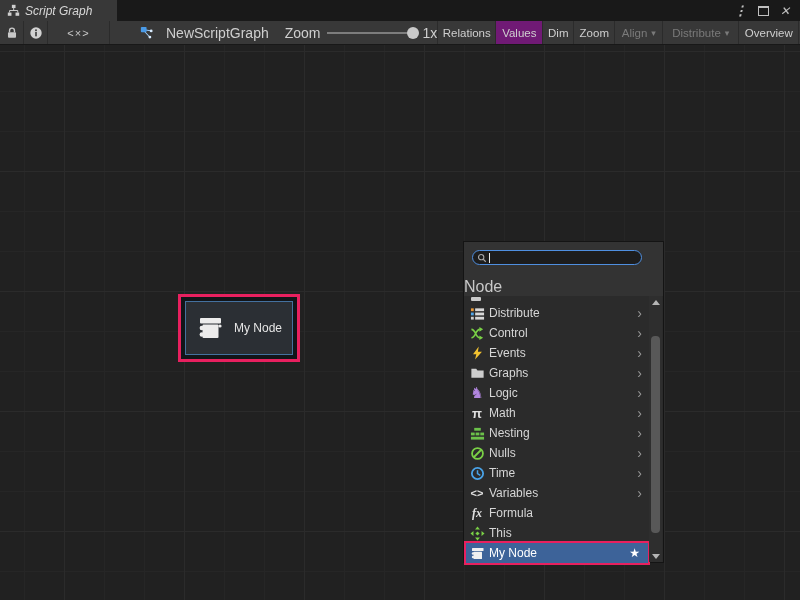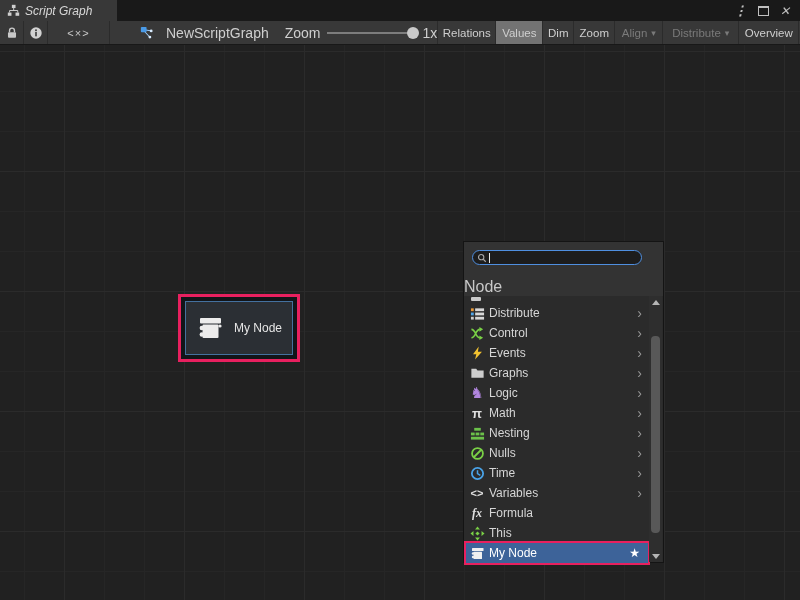--- a/index.html
+++ b/index.html
@@ -24,21 +24,21 @@
   .code-glyph { font-size:11px; color:#c8c8c8; letter-spacing:1px; }
   .graph-btn { display:flex; align-items:center; gap:12px; margin-left:24px; padding:12px 6px;
                font-size:14px; color:#cfcfcf; flex:none; }
   .zoom-group { display:flex; align-items:center; margin-left:10px; flex:none; gap:6px; font-size:14px; }
   .zoom-track { width:90px; height:2px; background:#7d7d7d; position:relative; }
   .zoom-handle { position:absolute; right:-2px; top:-5px; width:12px; height:12px;
                  border-radius:50%; background:#c9c9c9; }
   .strip { display:flex; margin-left:auto; flex:none; }
   .sbtn { display:flex; align-items:center; justify-content:center; gap:4px; flex:none;
           border-left:1px solid #2b2b2b; font-size:11.5px; color:#cfcfcf; padding:0 2px; }
-  .sbtn.active { background:#737373; }
+  .sbtn.active { background:#701a75; }
   .sbtn.disabled { color:#7a7a7a; }
   .sbtn .arr { font-size:9px; }
 
   
   .canvas { position:relative; flex:1; background-color:#212121;
     background-image:
       linear-gradient(to right, #2b2b2b 1px, transparent 1px),
       linear-gradient(to bottom, #2b2b2b 1px, transparent 1px),
       linear-gradient(to right, #262626 1px, transparent 1px),
       linear-gradient(to bottom, #262626 1px, transparent 1px);

